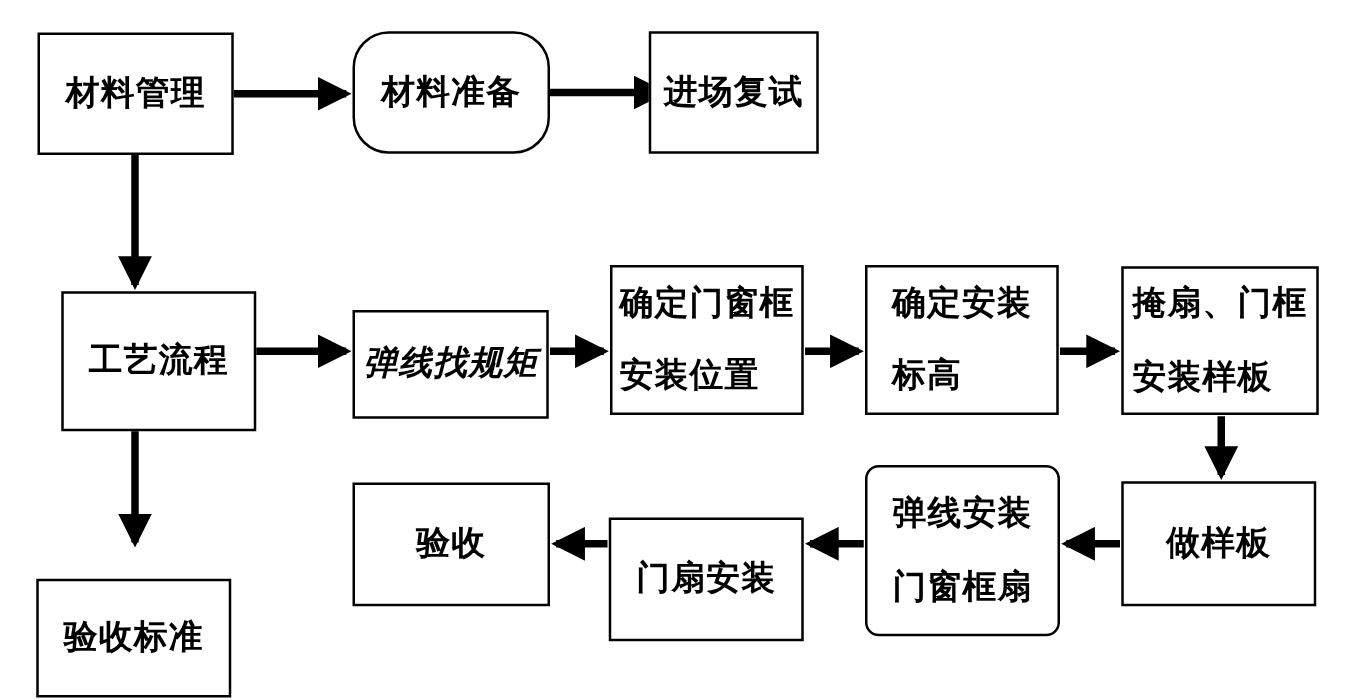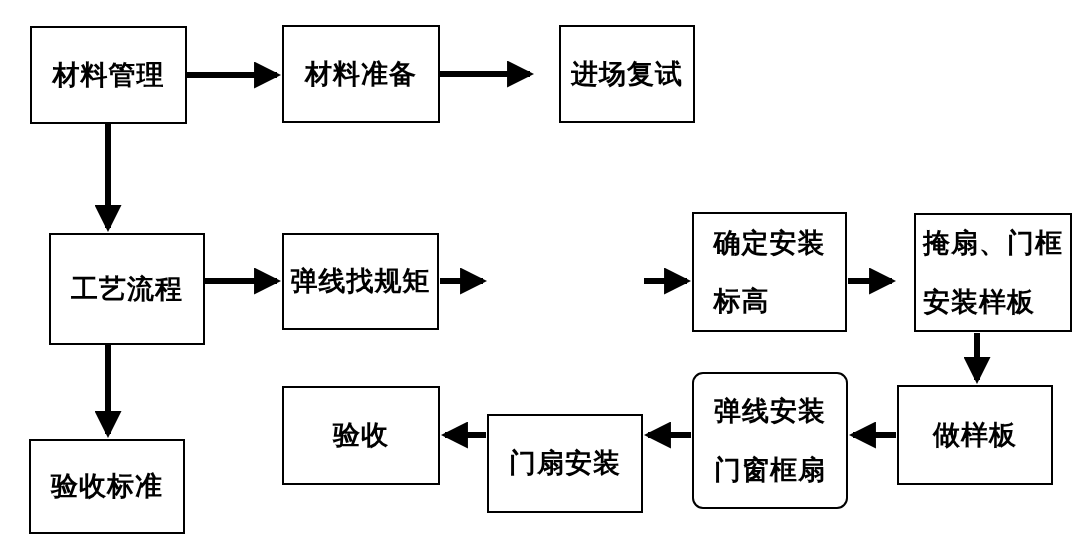--- a/index.html
+++ b/index.html
@@ -59,28 +59,30 @@
     <line x1="644" y1="281" x2="687" y2="281" marker-end="url(#ah)"></line>
     <line x1="848" y1="281" x2="892" y2="281" marker-end="url(#ah)"></line>
     <line x1="977" y1="333" x2="977" y2="380" marker-end="url(#ah)"></line>
     <line x1="896" y1="435" x2="853" y2="435" marker-end="url(#ah)"></line>
     <line x1="691" y1="435" x2="648" y2="435" marker-end="url(#ah)"></line>
     <line x1="486" y1="435" x2="445" y2="435" marker-end="url(#ah)"></line>
     <line x1="108" y1="331" x2="108" y2="434" marker-end="url(#ah)"></line>
   </svg>
 
   <div class="node" style="left:30px;  top:26px;  width:157px; height:98px;">材料管理</div>
-  <div class="node" style="left:282px; top:25px;  width:158px; height:98px;">材料准备</div>
-  <div class="node" style="left:559px; top:25px;  width:136px; height:98px;">进场复试</div>
+  <div class="node" style="left:282px; top:25px;  width:158px; height:98px;border-radius:29px;">材料准备</div>
+  <div class="node" style="left:519px; top:25px;  width:136px; height:98px;">进场复试</div>
   <div class="node" style="left:29px;  top:233px; width:156px; height:112px;margin-left:20px;">工艺流程</div>
-  <div class="node" style="left:282px; top:233px; width:157px; height:97px;">弹线找规矩</div>
+  <div class="node" style="left:282px; top:248px; width:157px; height:87px;font-style:italic;">弹线找规矩</div>
+  <div class="node" style="left:488px; top:212px; width:155px; height:120px;">确定门窗框
+安装位置</div>
   <div class="node" style="left:692px; top:212px; width:155px; height:120px;">确定安装
 标高</div>
-  <div class="node" style="left:897px; top:213px; width:158px; height:119px;margin-left:17px;">掩扇、门框
+  <div class="node" style="left:897px; top:213px; width:158px; height:119px;">掩扇、门框
 安装样板</div>
   <div class="node" style="left:897px; top:385px; width:156px; height:100px;">做样板</div>
   <div class="node" style="left:692px; top:372px; width:156px; height:137px;border-radius:11px;">弹线安装
 门窗框扇</div>
   <div class="node" style="left:487px; top:386px; width:156px; height:99px;margin-top:28px;">门扇安装</div>
   <div class="node" style="left:282px; top:386px; width:158px; height:99px;">验收</div>
-  <div class="node" style="left:29px;  top:439px; width:156px; height:95px;">验收标准</div>
+  <div class="node" style="left:29px;  top:463px; width:156px; height:95px;">验收标准</div>
 
 </div>
 
 </body></html>

